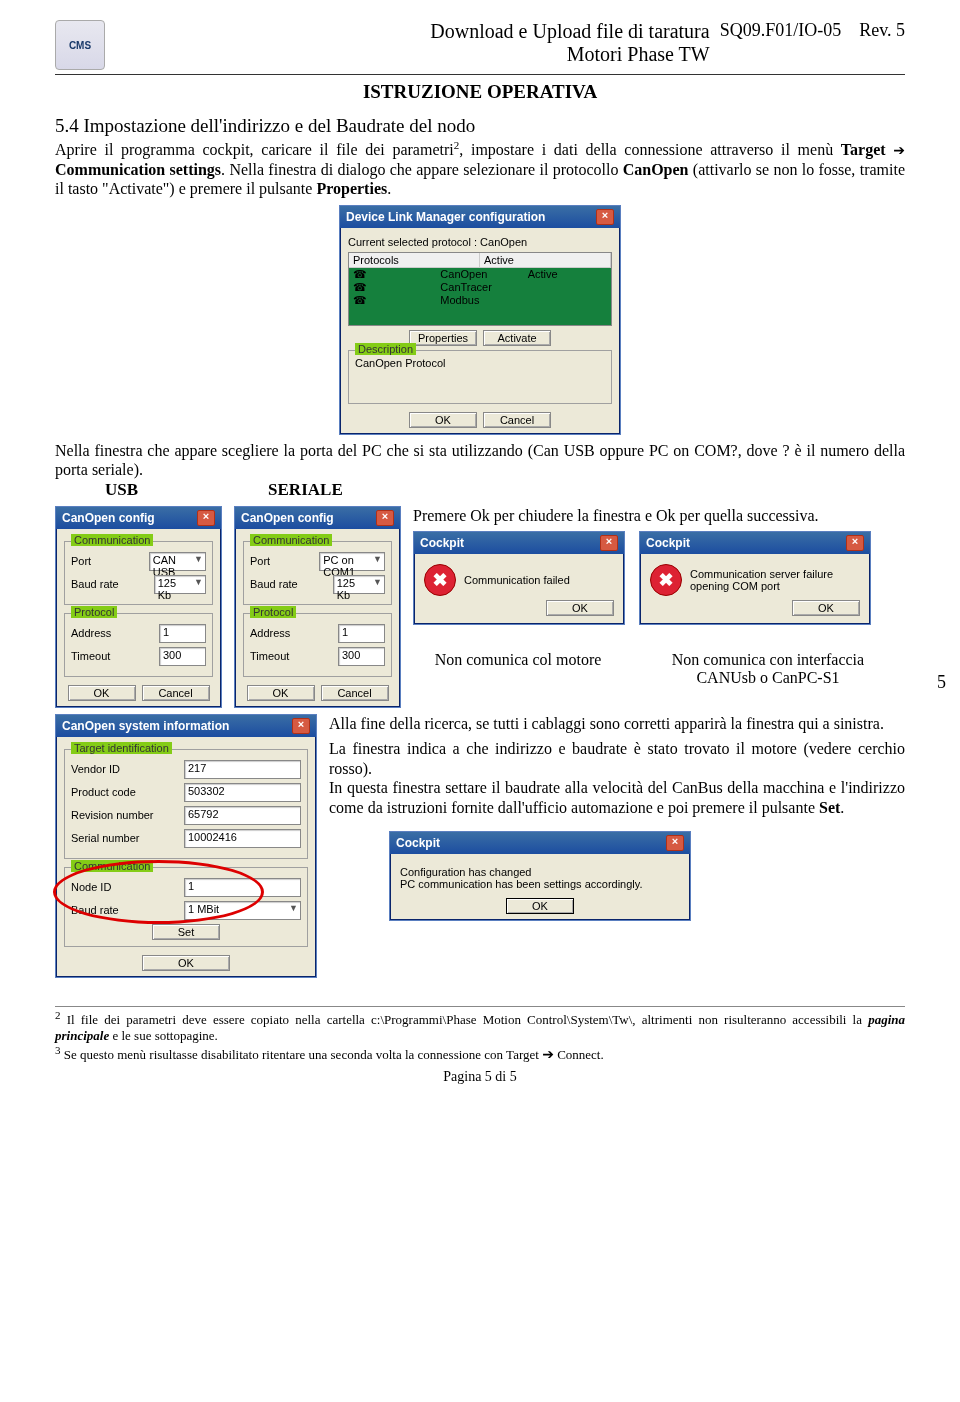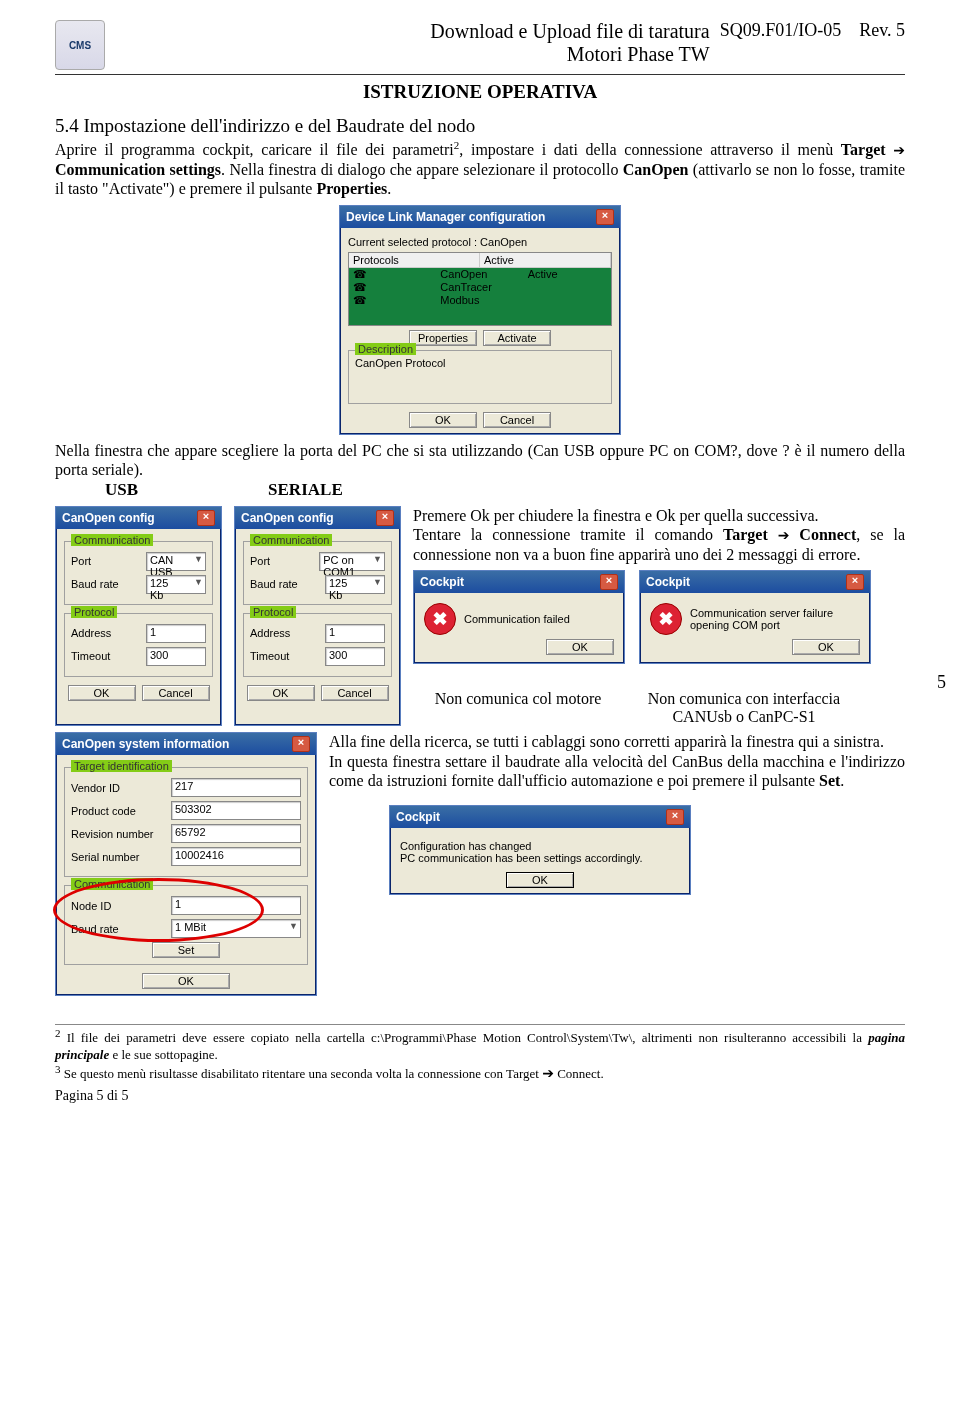--- a/index.html
+++ b/index.html
@@ -15,36 +15,36 @@
   .arrow{font-family:Arial;font-size:14px}
   .side-num{position:absolute;right:14px;top:672px;font-size:18px}
   .cols{display:flex;gap:12px;margin-top:6px}
   .colcap{text-align:center;font-size:17px;margin-right:40px}
   .win{font-family:Tahoma,Arial,sans-serif;font-size:11px;background:#ece9d8;border:1px solid #5a7fc0;box-shadow:0 0 0 1px #0a246a inset;position:relative}
   .titlebar{background:linear-gradient(#3a6ea5,#1c4da0);color:#fff;padding:3px 6px;font-weight:bold;display:flex;align-items:center;justify-content:space-between;font-size:12px}
   .titlebar .x{width:16px;height:14px;background:#d65a42;border:1px solid #b03018;color:#fff;text-align:center;line-height:11px;font-size:11px;border-radius:2px}
   .winbody{padding:8px 8px 6px 8px}
   .group{border:1px solid #a0a0a0;padding:6px 6px 6px 6px;margin:4px 0 8px;position:relative}
   .group>.glabel{position:absolute;top:-8px;left:6px;background:#84cc16;padding:0 3px;font-size:11px;color:#333}
-  .row{display:flex;align-items:center;gap:5px;margin:4px 0}
+  .row{display:flex;align-items:center;gap:18px;margin:4px 0}
   .lbl{width:70px}
   .field{background:#fff;border:1px solid #888;padding:1px 3px;font-size:11px;height:15px;flex:1;box-shadow:inset 1px 1px 1px #ccc}
   .sel{padding-right:29px;position:relative}
   .sel::after{content:"▼";position:absolute;right:2px;top:1px;font-size:9px;color:#555}
   .btn{background:#ece9d8;border:1px solid #888;padding:1px 8px;font-size:11px;box-shadow:1px 1px #fff inset,-1px -1px #aaa inset;min-width:50px;text-align:center}
   .btnrow{display:flex;justify-content:center;gap:6px;margin-top:4px}
   .errdlg{width:210px}
   .errbody{display:flex;align-items:center;gap:8px;padding:10px 10px 4px}
   .erricon{width:30px;height:30px;border-radius:50%;background:#d23;color:#fff;display:flex;align-items:center;justify-content:center;font-size:18px;font-weight:bold;border:1px solid #900}
   .errbtnrow{display:flex;justify-content:flex-end;padding:0 10px 8px}
   .infodlg{width:300px}
   .msgtext{font-size:11px;flex:1}
   .redcircle{position:absolute;border:3px solid #d00;border-radius:50%;width:205px;height:58px;pointer-events:none}
   .footnote{font-size:13px;line-height:1.18;margin-top:28px;border-top:1px solid #888;padding-top:2px}
-  .pagenum{text-align:left;font-size:14px;margin-top:6px}
+  .pagenum{text-align:center;font-size:14px;margin-top:6px}
   .devlink{width:280px;margin:6px auto 4px}
   .listbox{background:#15803d;border:1px solid #888;font-size:11px;height:72px;overflow:hidden}
   .listhdr{display:flex;border-bottom:1px solid #ccc;background:#f0f0f0}
   .listhdr div{flex:1;padding:1px 4px;border-right:1px solid #ccc}
   .listrow{display:flex}
   .listrow div{flex:1;padding:0 4px}
   .ic{width:10px;flex:none;padding:0 2px}
   sup{font-size:11px;vertical-align:super}
   .spacer{height:4px}
   .group-inner-space{height:28px}
@@ -192,23 +192,20 @@
         </div>
         <div class="btnrow">
             <span class="btn">OK</span>
             <span class="btn">Cancel</span>
           </div>
       </div>
     </div>
 
     <div style="flex:1">
       <div class="just">Premere Ok per chiudere la finestra e Ok per quella successiva.</div>
-      <div class="just">
-        <span>Tentare la connessione tramite il comando </span><b>Target </b><span class="arrow">➔</span><b> Connect</b><span>, se la connessione non va a buon fine apparirà uno dei 2 messaggi di errore.</span>
-      </div>
       <div style="display:flex;gap:14px;margin-top:6px">
         <div class="win errdlg">
           <div class="titlebar">
               <span>Cockpit</span>
               <span class="x">×</span>
             </div>
           <div class="errbody">
               <div class="erricon">✖</div>
               <div class="msgtext">Communication failed</div>
             </div>
@@ -223,21 +220,21 @@
             </div>
           <div class="errbody">
               <div class="erricon">✖</div>
               <div class="msgtext">Communication server failure opening COM port</div>
             </div>
           <div class="errbtnrow">
               <span class="btn">OK</span>
             </div>
         </div>
       </div>
-      <div style="display:flex;gap:6px;margin-top:26px">
+      <div style="display:flex;gap:30px;margin-top:26px">
         <div style="width:210px;text-align:center">Non comunica col motore</div>
         <div style="width:230px;text-align:center">Non comunica con interfaccia CANUsb o CanPC-S1</div>
       </div>
     </div>
   </div>
 
   <div class="cols" style="margin-top:6px">
 
     <div class="win" style="width:260px;position:relative">
       <div class="titlebar">
@@ -280,20 +277,21 @@
           <div class="redcircle" style="left:-12px;top:-8px"></div>
         </div>
         <div class="btnrow">
             <span class="btn" style="min-width:70px">OK</span>
           </div>
       </div>
     </div>
 
     <div style="flex:1">
       <div class="just">Alla fine della ricerca, se tutti i cablaggi sono corretti apparirà la finestra qui a sinistra.</div>
+      <div class="just" style="margin-top:6px">La finestra indica a che indirizzo e baudrate è stato trovato il motore (vedere cerchio rosso).</div>
       <div class="just"><span>In questa finestra settare il baudrate alla velocità del CanBus della macchina e l'indirizzo come da istruzioni fornite dall'ufficio automazione e poi premere il pulsante </span><b>Set</b><span>.</span></div>
 
       <div class="win infodlg" style="margin:14px 0 0 60px">
         <div class="titlebar">
             <span>Cockpit</span>
             <span class="x">×</span>
           </div>
         <div class="winbody">
           <div class="msgtext" style="white-space:pre-line;padding:4px 2px">Configuration has changed
 PC communication has been settings accordingly.</div>

